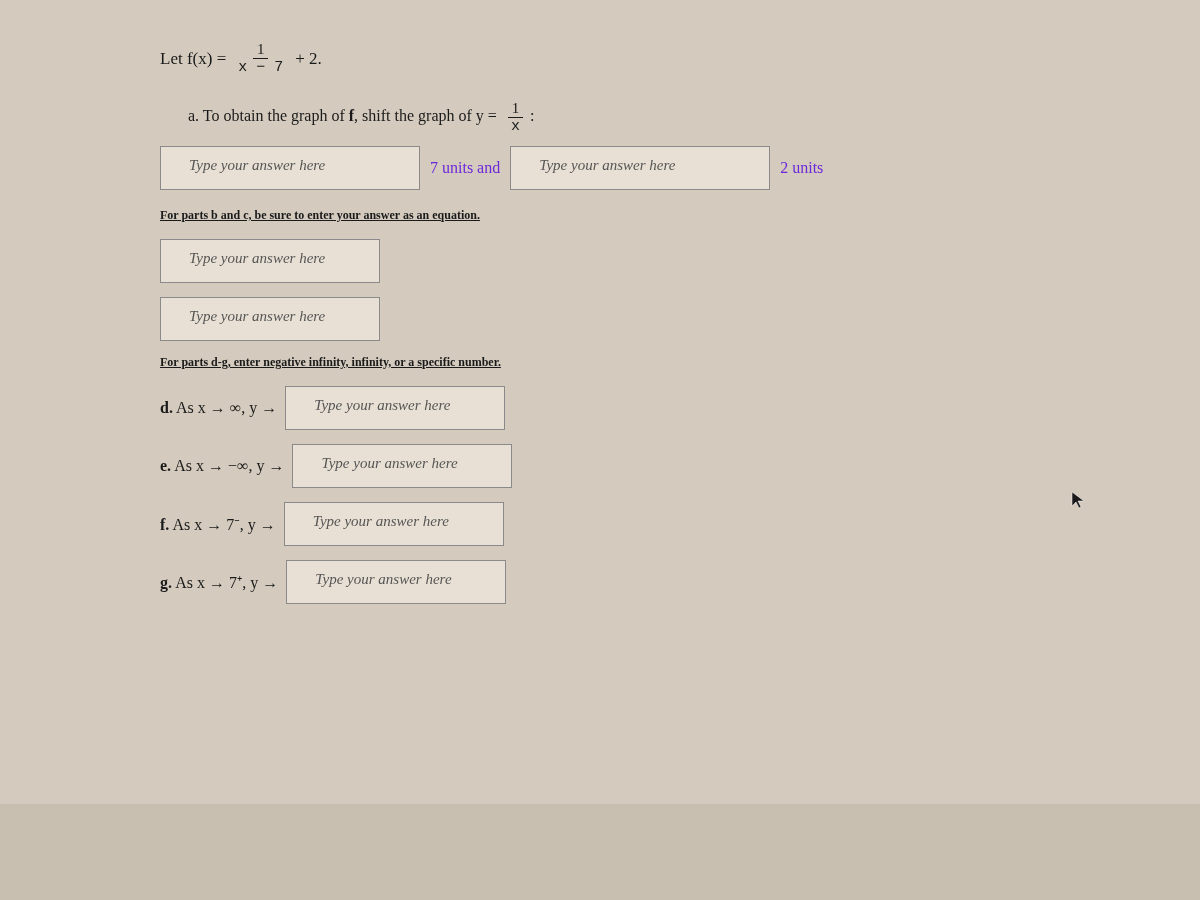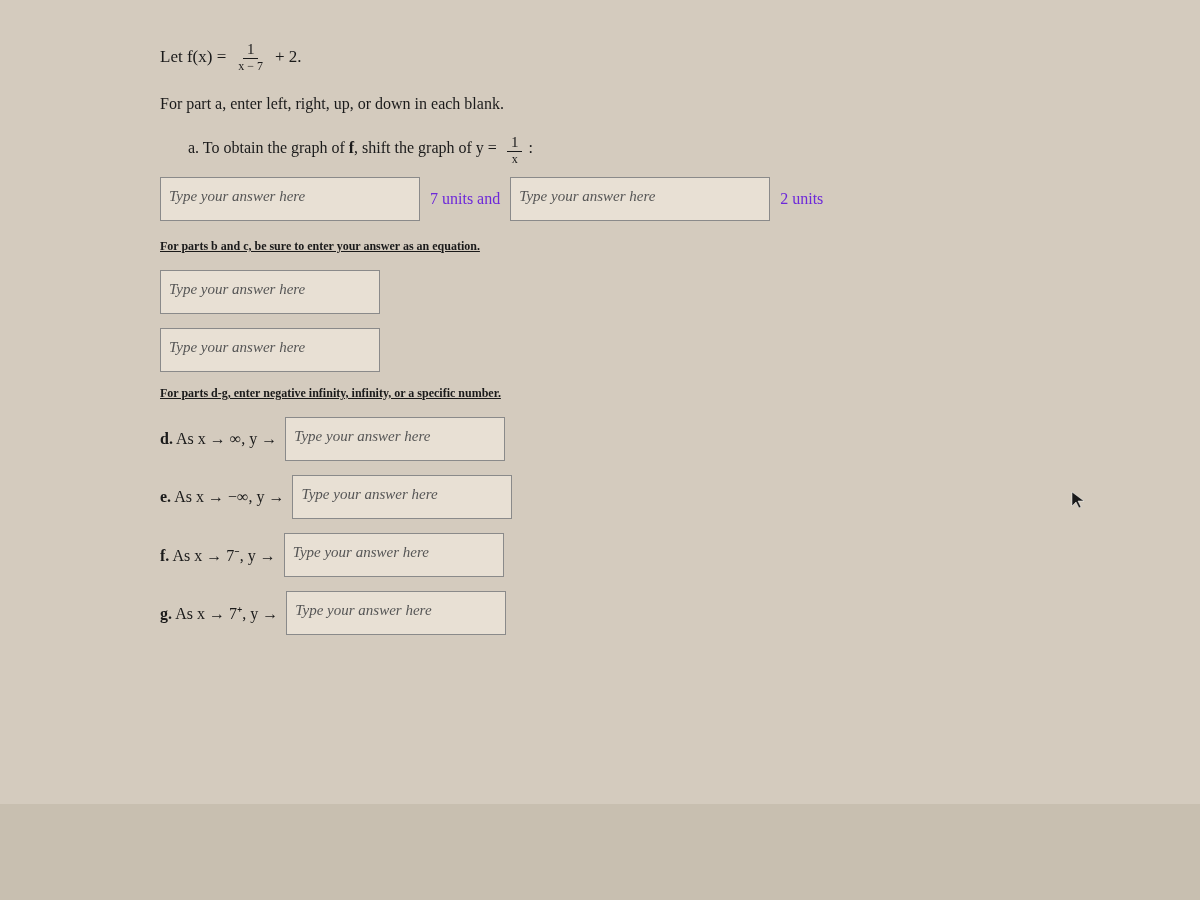--- a/index.html
+++ b/index.html
@@ -45,21 +45,22 @@
     .fraction .numerator {
       border-bottom: 1.5px solid #1a1a1a;
       padding: 0 4px;
       line-height: 1.2;
       font-size: 15px;
     }
 
     .fraction .denominator {
       padding: 0 4px;
       line-height: 1.2;
-      font-size: 12px;
+      font-size: 15px;
+      font-family: Liberation Mono, monospace;
     }
 
     .instruction {
       font-size: 16px;
       margin-bottom: 20px;
       color: #1a1a1a;
     }
 
     .part-section {
       margin-bottom: 18px;
@@ -80,21 +81,21 @@
       display: flex;
       align-items: center;
       gap: 10px;
       flex-wrap: wrap;
     }
 
     .answer-box {
       display: inline-block;
       background-color: #e8e0d4;
       border: 1.5px solid #8a8a8a;
-      padding: 10px 8px;
+      padding: 10px 28px;
       min-width: 180px;
       min-height: 44px;
       color: #555;
       font-size: 15px;
       font-style: italic;
       cursor: text;
     }
 
     .answer-box.wide {
       min-width: 260px;
@@ -159,23 +160,20 @@
 
   <div class="function-def">
     <span>Let f(x) =</span>
     <span class="fraction">
       <span class="numerator">1</span>
       <span class="denominator">x − 7</span>
     </span>
     <span>+ 2.</span>
   </div>
 
-  <div class="instruction">
-    <span>For part a, enter left, right, up, or down in each blank.</span>
-  </div>
 
   <div class="part-section">
     <div class="part-label">
       <span>a.</span>
       <span> To obtain the graph of <b>f</b>, shift the graph of y =&nbsp;</span>
       <span class="fraction">
         <span class="numerator">1</span>
         <span class="denominator">x</span>
       </span>
       <span>:</span>

